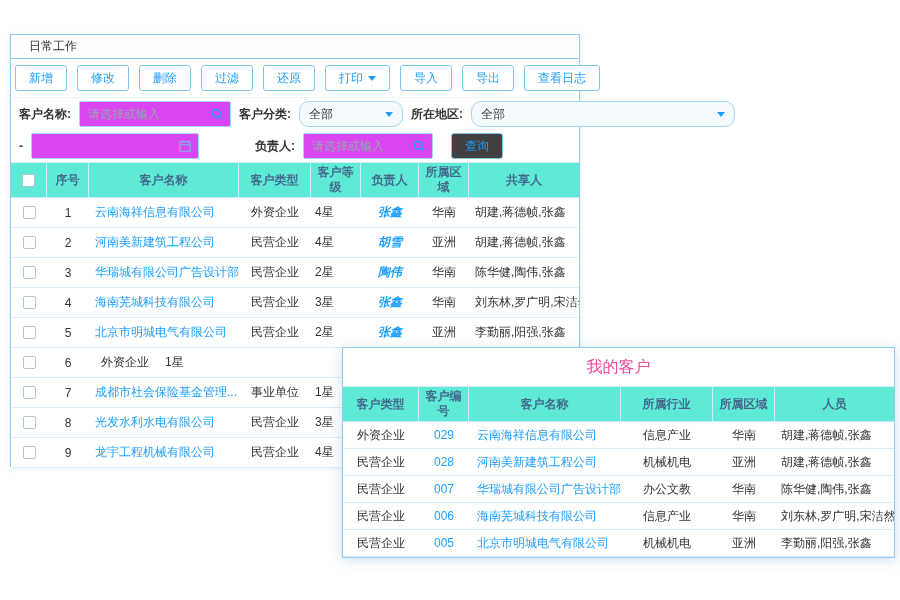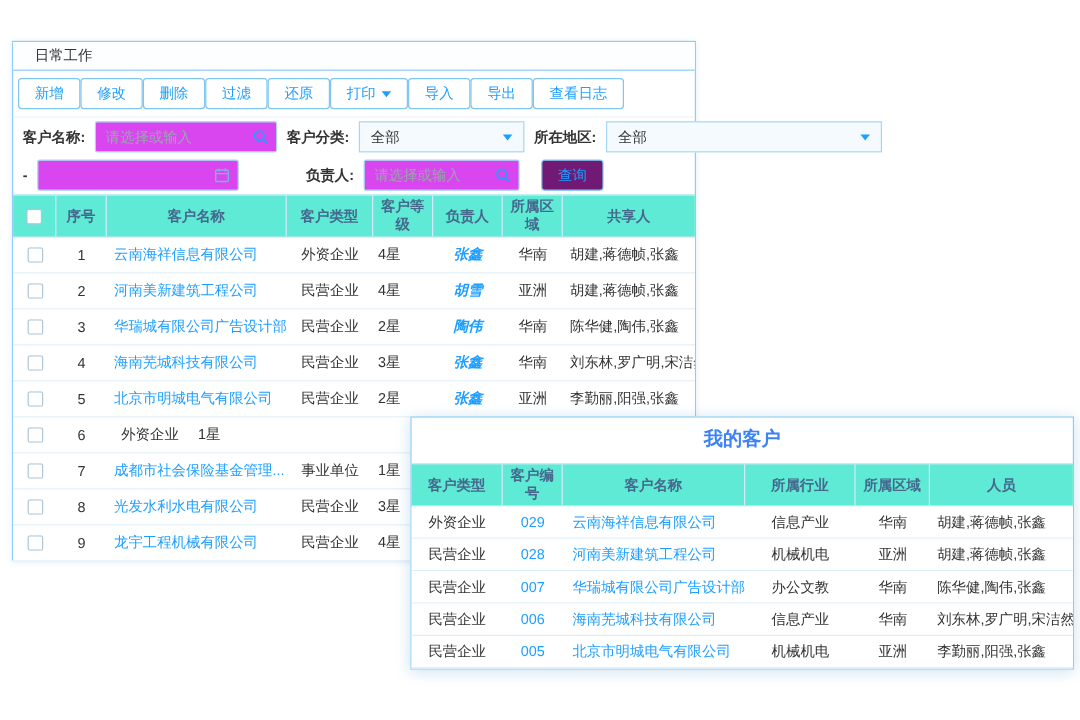--- a/index.html
+++ b/index.html
@@ -22,49 +22,49 @@
     border-bottom:1px solid #8fcdf3; background:#fdfeff; padding-left:4px;
   }
   .tab { padding:0 14px; height:23px; line-height:23px; cursor:pointer; color:#333; white-space:nowrap;margin-top:44px; }
   .tab.active {
     background:#fff; border:1px solid #8fcdf3; border-bottom:1px solid #fff;
     margin-bottom:-1px; font-weight:bold; display:flex; align-items:center; gap:6px;
   }
   .tab-close { color:#5f9fd6; font-weight:normal; font-size:13px; line-height:1; cursor:pointer; }
 
   .toolbar {
-    display:flex; align-items:flex-start;
+    display:flex; gap:10px; align-items:flex-start;
     padding:6px 4px; border-bottom:1px solid #e9f4fc; height:39px;
   }
   .btn {
     height:26px; padding:0 13px; background:#fff; border:1px solid #7fc6f0;
     color:#1e9fff; border-radius:3px; font-size:12px; font-family:inherit;
     cursor:pointer; display:inline-flex; align-items:center; gap:5px; white-space:nowrap;
   }
-  .btn-query { background:#701a75; margin-left:10px; }
+  .btn-query { background:#404040; margin-left:10px; }
   .caret {
     width:0; height:0; border-left:4px solid transparent; border-right:4px solid transparent;
     border-top:5px solid #1e9fff; display:inline-block;
   }
 
   .filter-row { display:flex; align-items:center; gap:8px; height:32px; padding:0 8px; width:732px; }
   .flabel { font-weight:bold; color:#333; white-space:nowrap; }
   .dash { color:#333; font-weight:bold; }
   .input-wrap { position:relative; display:inline-flex; align-items:center; }
   .finput {
     width:152px; height:26px; border:1px solid #a6d7f5; border-radius:2px;
     padding:0 26px 0 8px; font-size:12px; font-family:inherit; color:#333; background:#d946ef;
   }
   .finput::placeholder { color:#9aa6ad; }
   .date-input { width:168px; }
   .owner-input { width:130px; }
   .owner-label { margin-left:48px; }
   .input-icon { position:absolute; right:7px; top:50%; transform:translateY(-50%); cursor:pointer; display:flex; }
   .select {
-    width:138px; height:26px; border:1px solid #a6d7f5; border-radius:0; background:#f4fafe;
+    width:104px; height:26px; border:1px solid #a6d7f5; border-radius:10px; background:#f4fafe;
     display:inline-flex; align-items:center; justify-content:space-between;
     padding:0 9px; cursor:pointer; color:#333;text-align:right;
   }
   .area-select { flex:1; }
 
   
   .thead {
     display:flex; background:#5eead4; border-bottom:1px solid #c9e6f8;
     border-top:1px solid #d9ecfa; align-items:stretch; min-height:34px;
   }
@@ -93,21 +93,21 @@
   .c-owner  { width:58px; text-align:center; }
   .c-region { width:50px; text-align:center; }
   .c-shared { flex:1; text-align:left; padding-left:6px; }
 
   
   .my-window {
     position:absolute; left:342px; top:347px; width:553px; height:211px;
     background:#fff; border:1px solid #8fcdf3;
     box-shadow:0 2px 12px rgba(30,120,190,0.22);
   }
-  .my-title { height:38px; line-height:38px; text-align:center; font-size:16px; font-weight:bold; color:#3b82f6; }
+  .my-title { height:38px; line-height:38px; text-align:center; font-size:16px; font-weight:normal; color:#ec4899; }
   .my-table .thead { min-height:36px; }
   .my-table .trow { height:27px; }
   .m-type     { width:76px; text-align:center; }
   .m-code     { width:50px; text-align:center; padding:2px; }
   .m-name     { width:152px; text-align:left; padding-left:8px; }
   .m-industry { width:92px; text-align:center; }
   .m-region   { width:62px; text-align:center; }
   .m-staff    { flex:1; text-align:left; padding-left:6px; }
 </style>
 </head>

